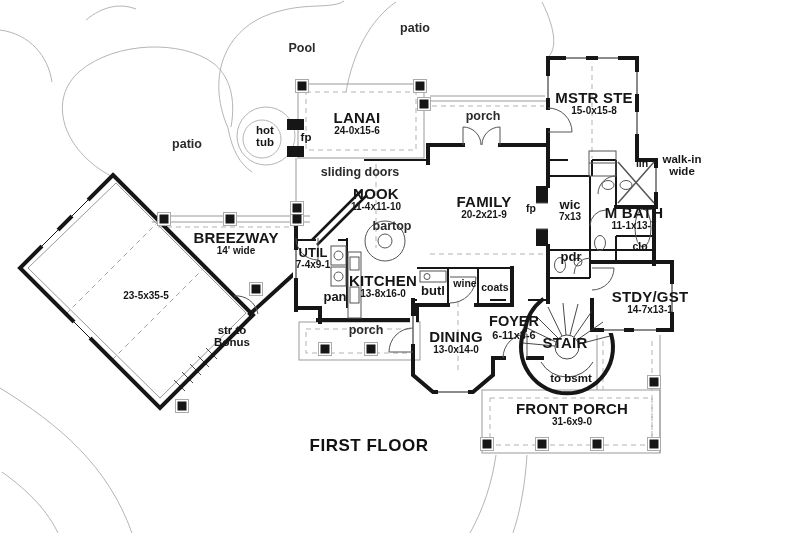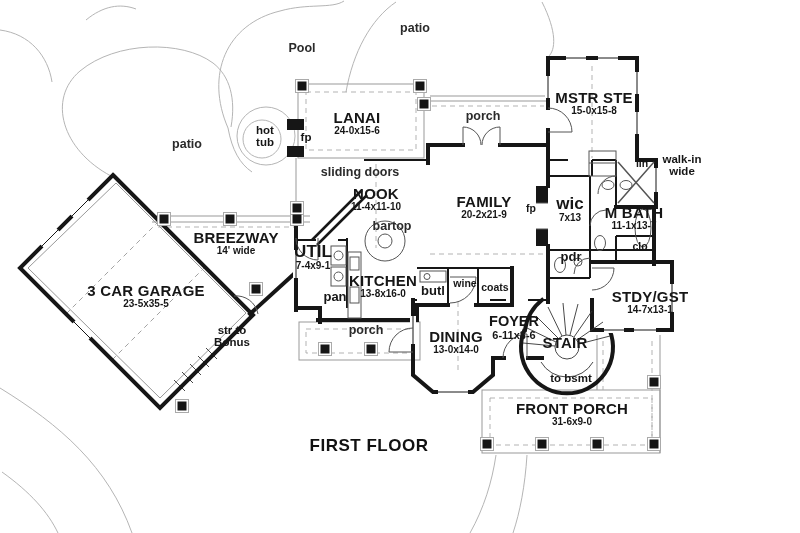--- a/index.html
+++ b/index.html
@@ -3,21 +3,21 @@
 <meta charset="utf-8">
 <style>
   html,body{margin:0;padding:0;background:#fff;}
   body{width:800px;height:533px;overflow:hidden;font-family:"Liberation Sans",sans-serif;}
   #plan{position:relative;width:800px;height:533px;background:#fff;}
   #plan svg{position:absolute;left:0;top:0;}
   .label{position:absolute;transform:translate(-50%,-50%);text-align:center;
          white-space:pre-line;color:#161616;line-height:1.08;pointer-events:none;}
   .room-lg .nm{font-size:15px;font-weight:700;letter-spacing:.2px;}
   .room-lg .dm{font-size:10px;font-weight:600;}
-  .room-md .nm{font-size:17px;font-weight:700;}
+  .room-md .nm{font-size:13px;font-weight:700;}
   .room-md .dm{font-size:10px;font-weight:600;}
   .room-md2 .nm{font-size:14.5px;font-weight:700;}
   .room-md2 .dm{font-size:11px;font-weight:600;}
   .feat-plain{font-size:12.5px;font-weight:700;color:#2b2b2b;}
   .feat-strong{font-size:11.5px;font-weight:600;}
   .feat-strong-sm{font-size:10.5px;font-weight:600;}
   .feat-strong-lg{font-size:13px;font-weight:700;}
   .plan-title{font-size:17px;font-weight:700;letter-spacing:.5px;color:#111;padding-left:48px;}
 </style>
 </head>
@@ -295,21 +295,21 @@
   </svg>
 
   <div>
       <div class="label room-lg" style="left: 357px; top: 123px;"><div class="nm">LANAI</div><div class="dm">24-0x15-6</div></div>
       <div class="label room-lg" style="left: 594px; top: 103px;"><div class="nm">MSTR STE</div><div class="dm">15-0x15-8</div></div>
       <div class="label room-lg" style="left: 376px; top: 199px;"><div class="nm">NOOK</div><div class="dm">11-4x11-10</div></div>
       <div class="label room-lg" style="left: 484px; top: 207px;"><div class="nm">FAMILY</div><div class="dm">20-2x21-9</div></div>
       <div class="label room-lg" style="left: 236px; top: 243px;"><div class="nm">BREEZWAY</div><div class="dm">14' wide</div></div>
       <div class="label room-md" style="left: 313px; top: 258px;"><div class="nm">UTIL</div><div class="dm">7-4x9-1</div></div>
       <div class="label room-lg" style="left: 383px; top: 276px; margin-top: 10px;"><div class="nm">KITCHEN</div><div class="dm">13-8x16-0</div></div>
-      <div class="label room-lg" style="left: 146px; top: 296px;"><div class="nm">3 CAR GARAGE</div><div class="dm">23-5x35-5</div></div>
+      <div class="label room-lg" style="left: 146px; top: 296px;"><div class="dm">23-5x35-5</div></div>
       <div class="label room-md" style="left: 570px; top: 210px;"><div class="nm">wic</div><div class="dm">7x13</div></div>
       <div class="label room-lg" style="left: 622px; top: 218px; padding-left: 24px;"><div class="nm">M BATH</div><div class="dm">11-1x13-7</div></div>
       <div class="label room-lg" style="left: 650px; top: 302px;"><div class="nm">STDY/GST</div><div class="dm">14-7x13-1</div></div>
       <div class="label room-lg" style="left: 456px; top: 342px;"><div class="nm">DINING</div><div class="dm">13-0x14-0</div></div>
       <div class="label room-md2" style="left: 514px; top: 328px;"><div class="nm">FOYER</div><div class="dm">6-11x8-6</div></div>
       <div class="label room-lg" style="left: 565px; top: 343px;"><div class="nm">STAIR</div></div>
       <div class="label room-lg" style="left: 572px; top: 414px;"><div class="nm">FRONT PORCH</div><div class="dm">31-6x9-0</div></div>
       <div class="label feat-plain" style="left: 302px; top: 49px;">Pool</div>
       <div class="label feat-plain" style="left: 415px; top: 29px;">patio</div>
       <div class="label feat-plain" style="left: 187px; top: 145px;">patio</div>

